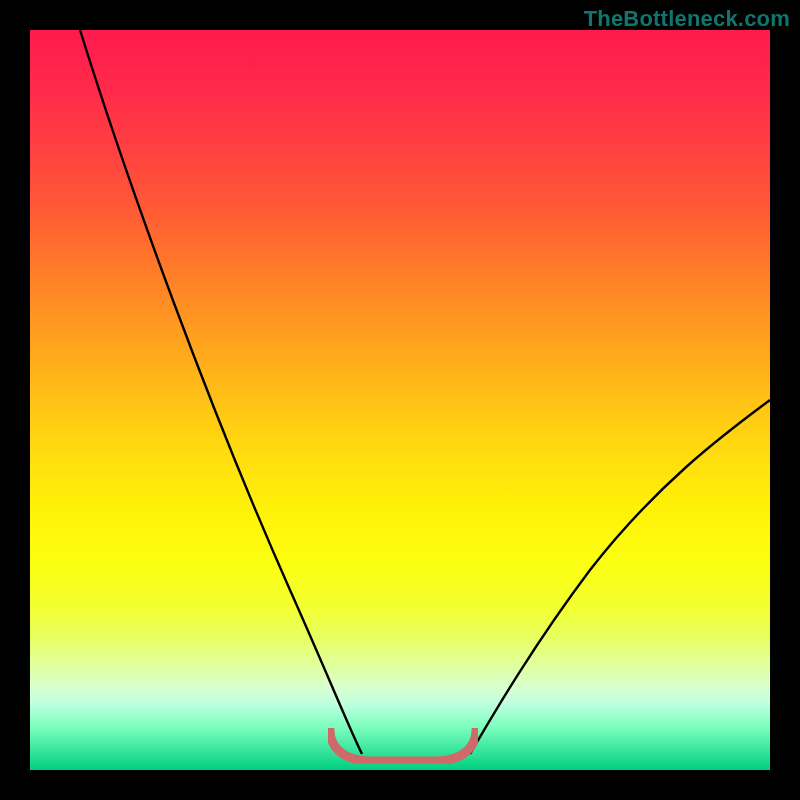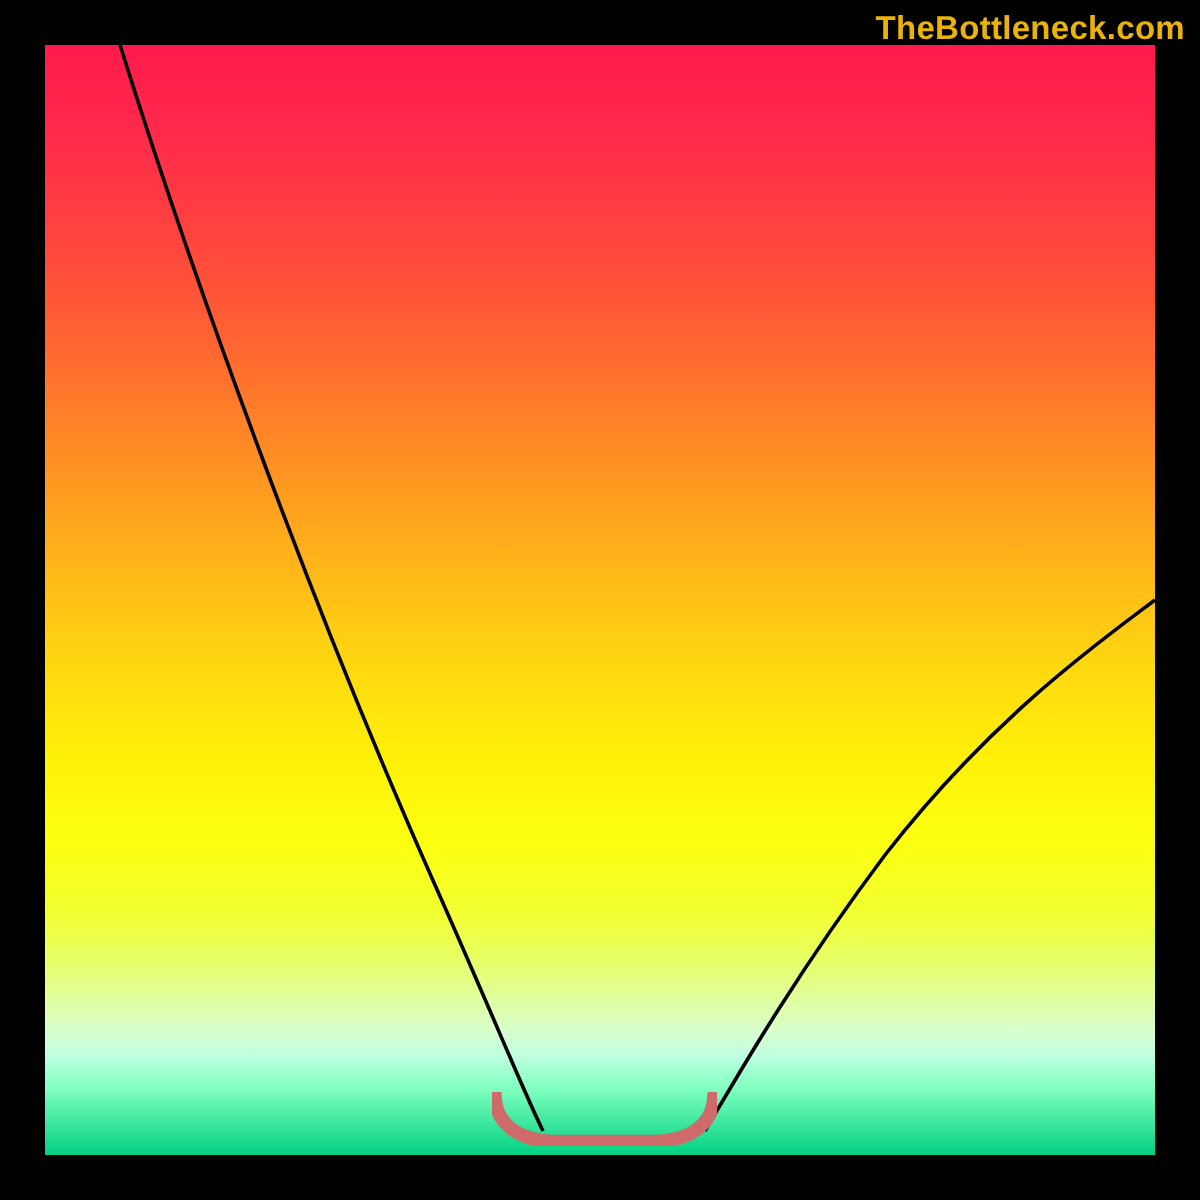--- a/index.html
+++ b/index.html
@@ -19,21 +19,21 @@
     #f2ff30 78%,
     #e8ff60 82%,
     #e0ffa0 86%,
     #d8ffd0 89%,
     #c0ffe0 91%,
     #80ffc0 94%,
     #40e8a0 97%,
     #00d080 100%)}
   .curve{position:absolute;inset:0}
   .well{position:absolute;left:298px;top:698px;width:150px;height:36px}
-  .watermark{position:absolute;top:6px;right:10px;color:#eab308;font-size:22px;font-weight:600;letter-spacing:.2px}
+  .watermark{position:absolute;top:6px;right:10px;color:#0f766e;font-size:22px;font-weight:600;letter-spacing:.2px}
 </style>
 </head>
 <body>
 
 <div class="frame">
   <div class="plot">
     <div class="gradient"></div>
 
     <svg class="curve" viewBox="0 0 740 740" preserveAspectRatio="none">
       <path d="M 50 0

